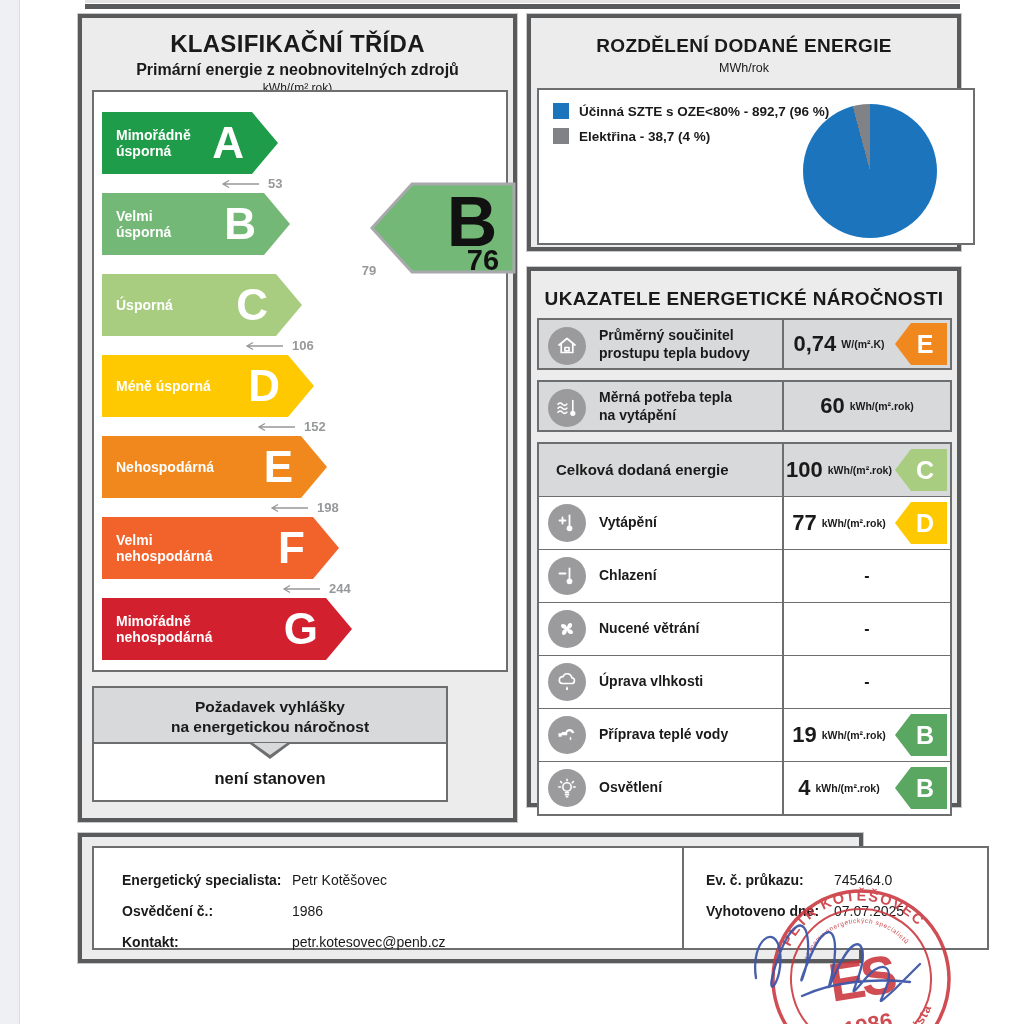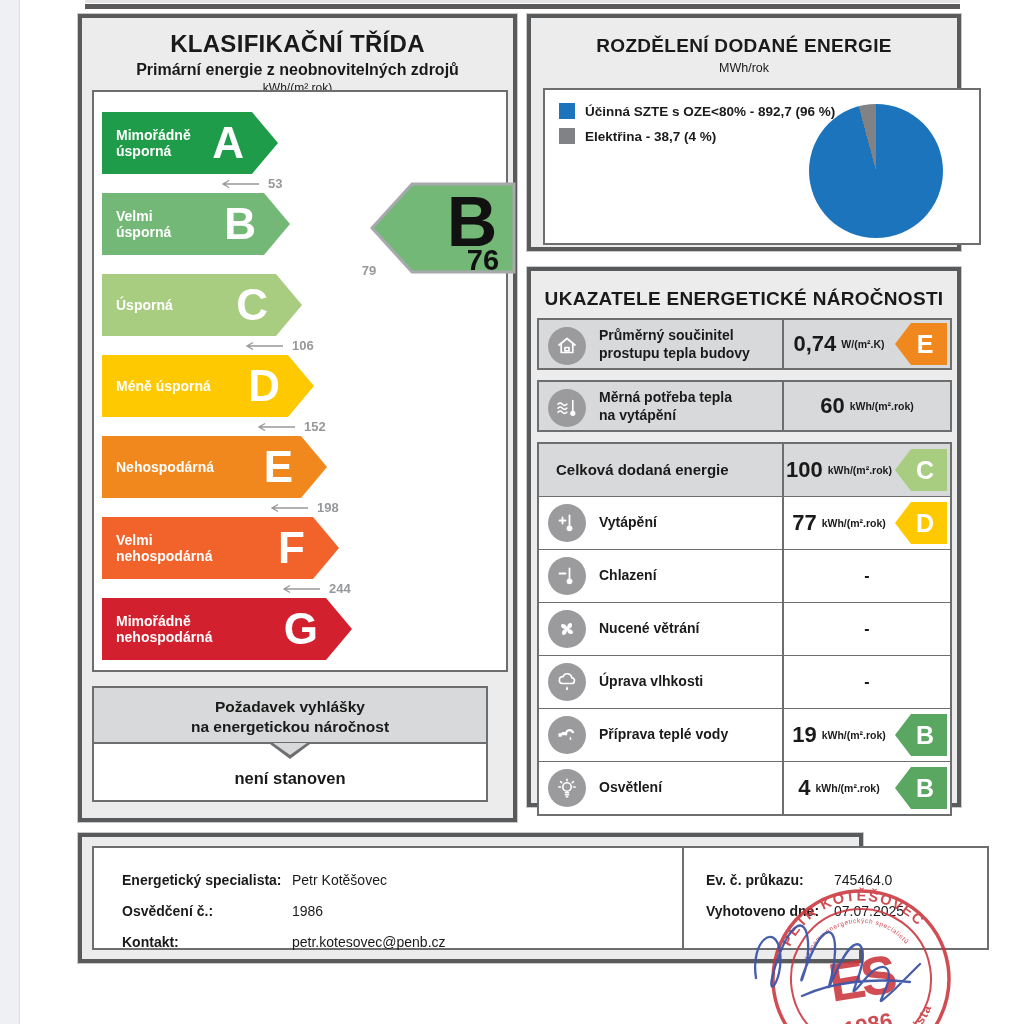--- a/index.html
+++ b/index.html
@@ -23,31 +23,31 @@
   .whitebox { position:absolute; box-sizing:border-box; background:#fff; border:2px solid #6d6e70; }
   .arrow-list { left:10px; top:72px; width:416px; height:582px; padding:20px 0 0 8px; }
   .class-arrow { position:relative; height:62px; color:#fff; display:flex; align-items:center;
                  clip-path:polygon(0 0, calc(100% - 26px) 0, 100% 50%, calc(100% - 26px) 100%, 0 100%); }
   .class-arrow .lbl { font-weight:bold; font-size:14px; line-height:1.15; padding-left:14px; white-space:pre-line; }
   .class-arrow .ltr { position:absolute; right:34px; top:50%; transform:translateY(-50%); font-size:44px; font-weight:bold; line-height:1; }
   .threshold { height:19px; display:flex; align-items:center; gap:8px; color:#96989a; font-size:13px; font-weight:bold; }
 
   .rating-arrow { position:absolute; left:288px; top:164px; }
 
-  .req-box { position:absolute; left:10px; top:668px; width:396px; height:116px; box-sizing:border-box;
+  .req-box { position:absolute; left:10px; top:668px; width:356px; height:116px; box-sizing:border-box;
              background:#fff; border:2px solid #6d6e70; }
   .req-head { position:relative; background:#d8d9da; border-bottom:2px solid #6d6e70; height:56px; box-sizing:border-box;
               text-align:center; font-weight:bold; font-size:15.5px; line-height:1.3; padding-top:9px; }
   .req-head::before { content:""; position:absolute; left:50%; bottom:-17px; transform:translateX(-50%);
               border:20px solid transparent; border-top:15px solid #6d6e70; border-bottom:0; }
   .req-head::after  { content:""; position:absolute; left:50%; bottom:-13px; transform:translateX(-50%);
               border:17px solid transparent; border-top:12px solid #d8d9da; border-bottom:0; }
   .req-value { text-align:center; font-weight:bold; font-size:16.5px; margin-top:25px; }
 
-  .pie-box { left:12px; top:70px; width:438px; height:157px;padding-left:34px; }
+  .pie-box { left:6px; top:70px; width:438px; height:157px;padding-left:34px; }
   .legend { position:absolute; left:14px; top:13px; display:flex; flex-direction:column; gap:9px; }
   .legend-item { display:flex; align-items:center; gap:10px; font-size:13.5px; font-weight:bold; }
   .legend-swatch { width:16px; height:16px; flex:0 0 16px; }
   .pie { position:absolute; left:264px; top:14px; width:134px; height:134px; border-radius:50%; }
 
   .ind-box { position:absolute; left:6px; width:415px; height:52px; box-sizing:border-box;
              background:#d8d9da; border:2px solid #6d6e70; }
   .ind-table { position:absolute; left:6px; top:171px; width:415px; box-sizing:border-box; border:2px solid #6d6e70; background:#5eead4; }
   .ind-row { position:relative; height:52px; background:#fff; border-top:1px solid #6d6e70; }
   .ind-row.head { border-top:none; background:#d8d9da; }

